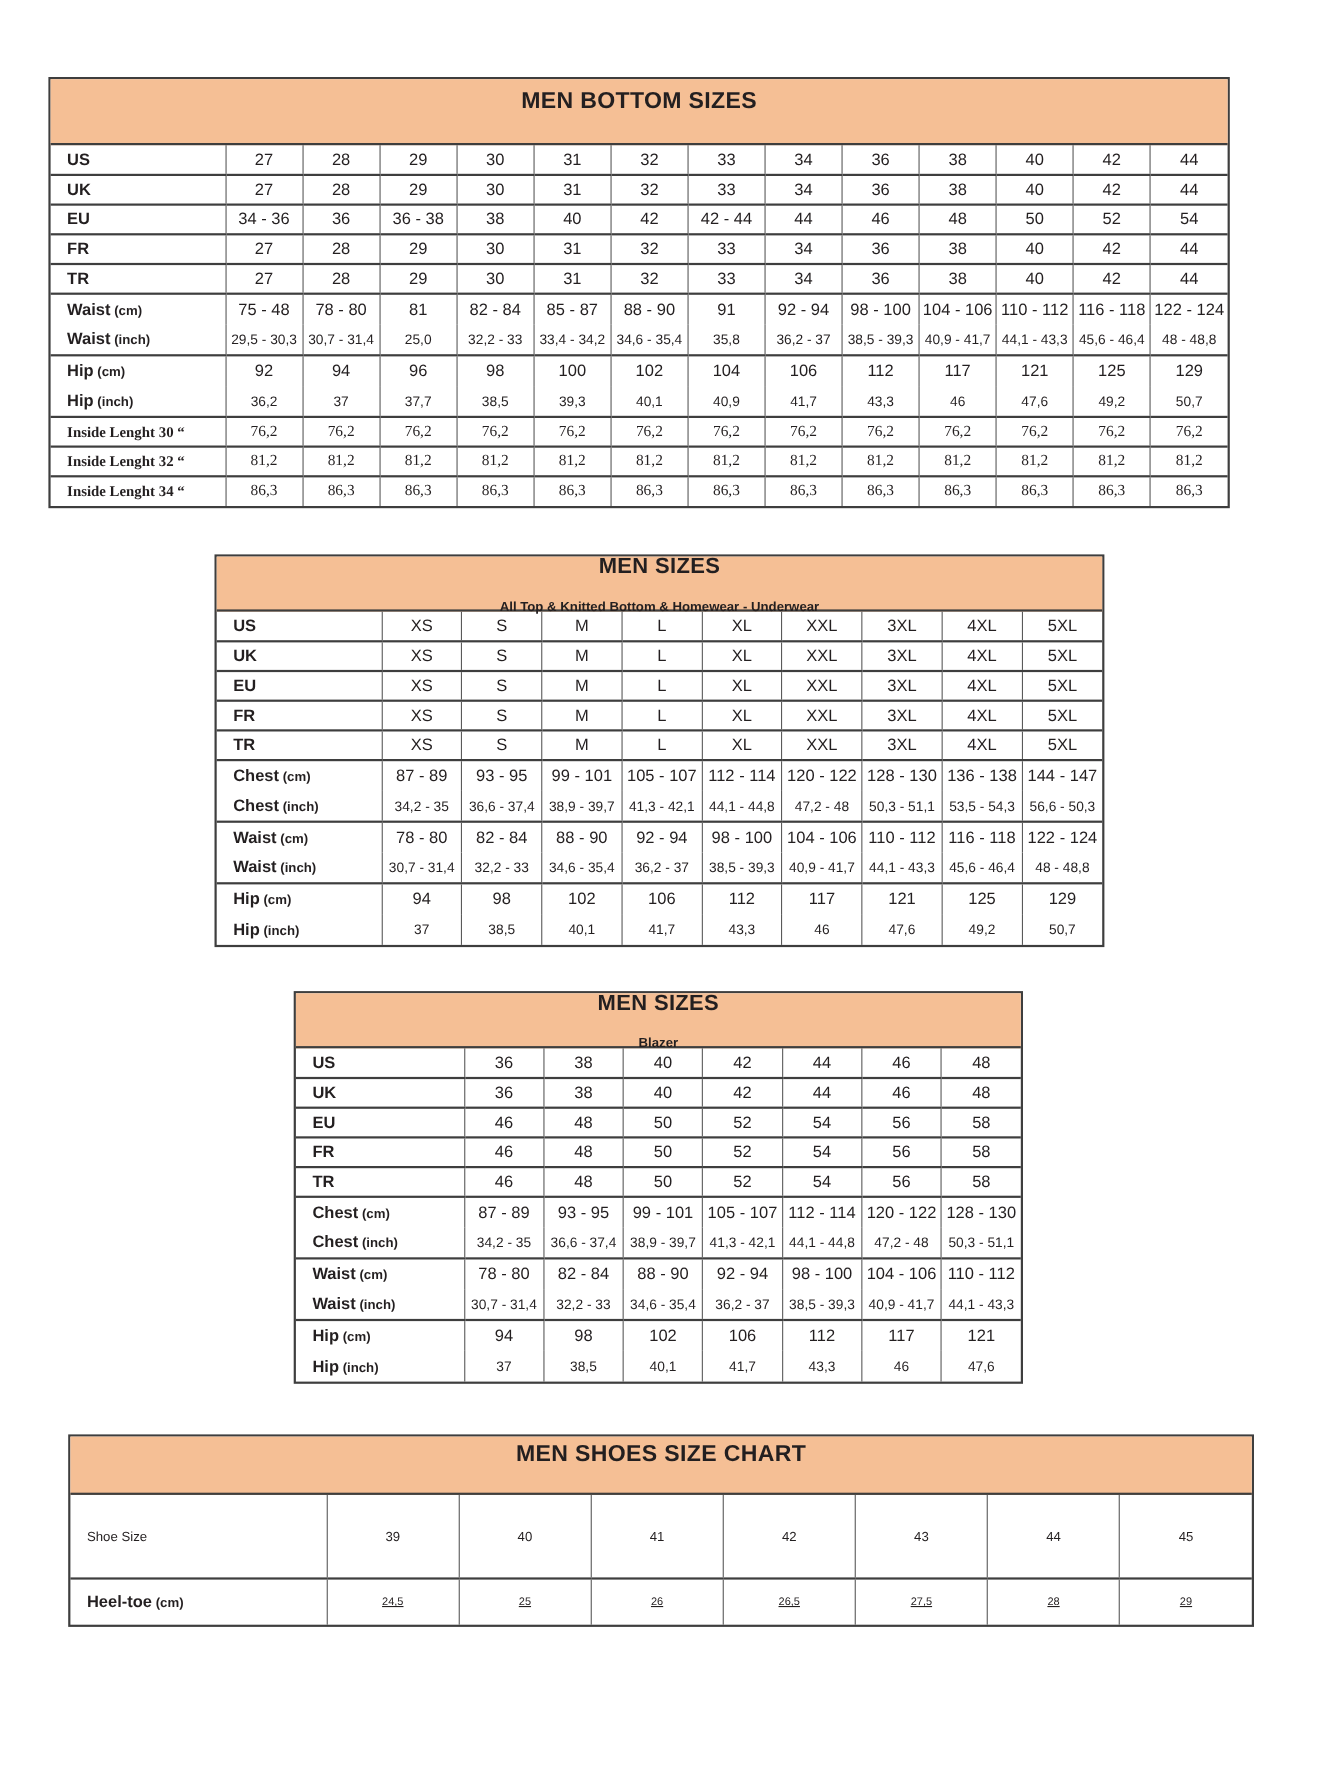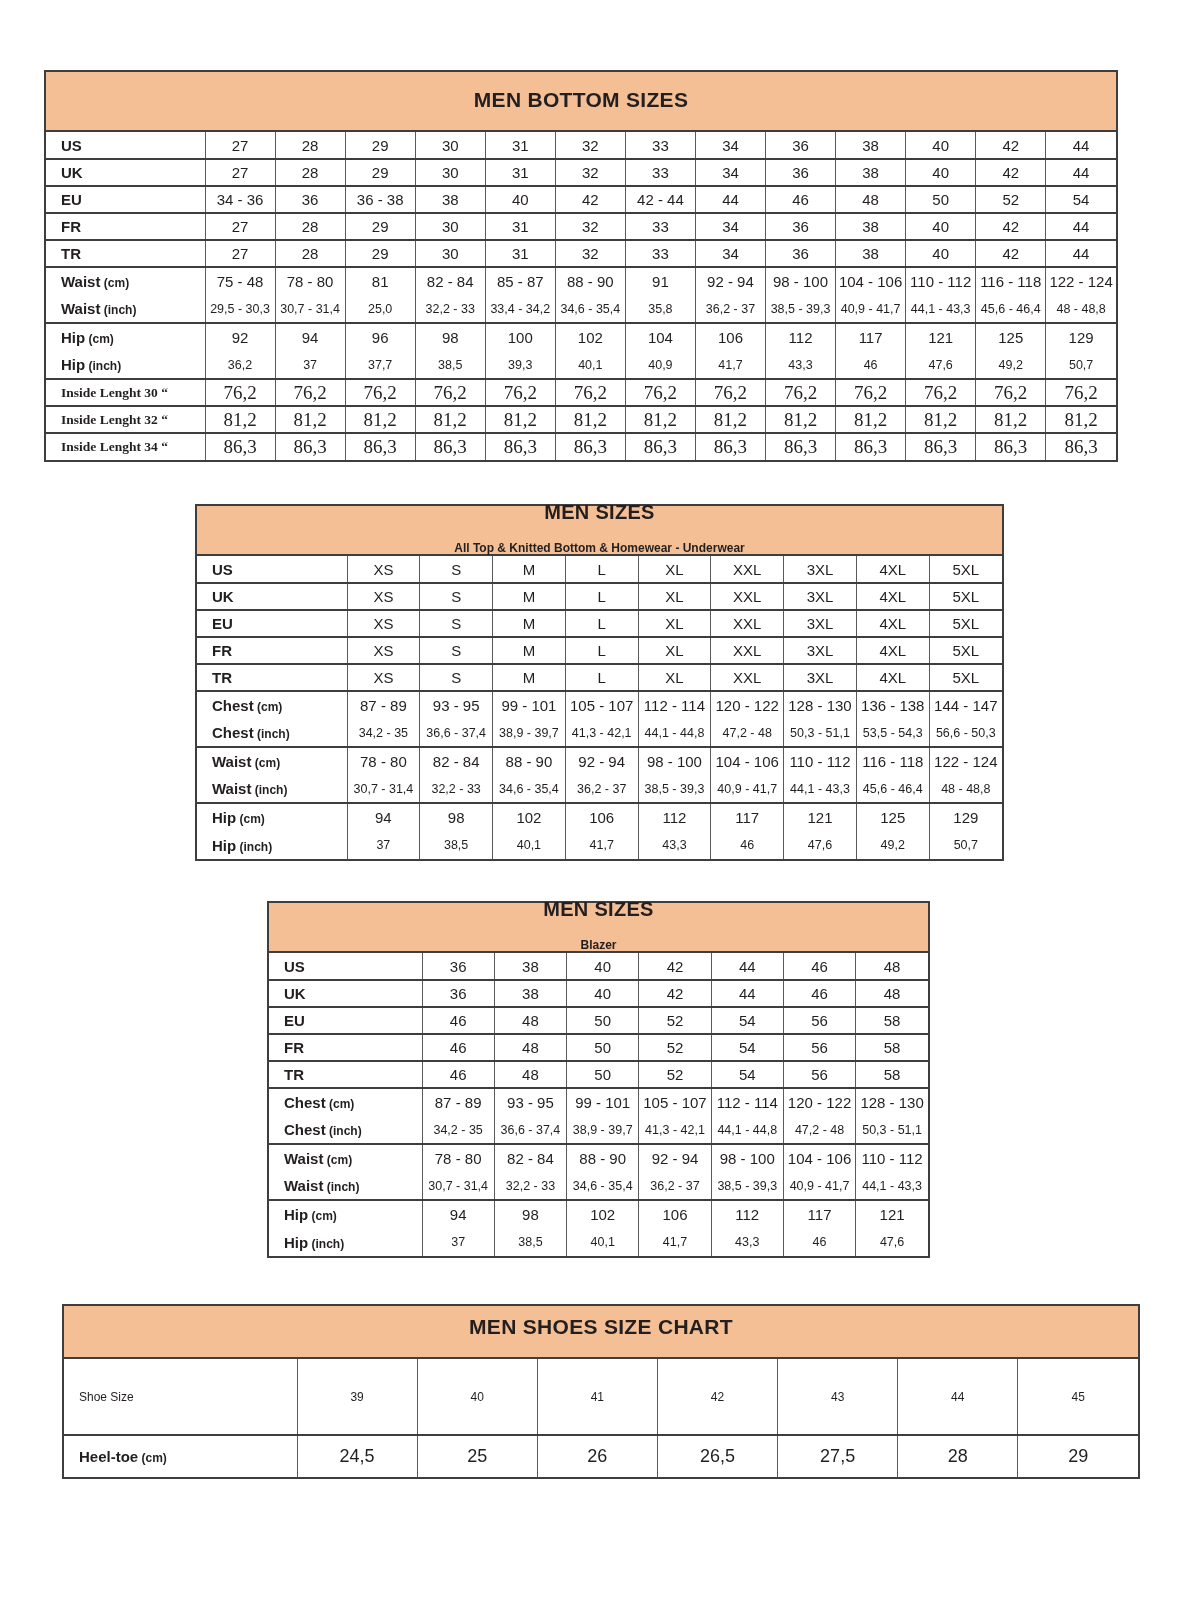--- a/index.html
+++ b/index.html
@@ -15,21 +15,21 @@
     width:1200px;height:1605px;
     background:var(--page);
     font-family:"Liberation Sans","DejaVu Sans",sans-serif;
     color:var(--text);
   }
   .tablewrap{background:#fff;}
   .tframe{border:2px solid var(--border);}
   .banner{
     background:var(--banner);
     border-bottom:2px solid var(--border);
-    display:flex;flex-direction:column;justify-content:flex-end;align-items:center;
+    display:flex;flex-direction:column;justify-content:center;align-items:center;
     text-align:center;
   }
   .ttl{font-weight:bold;font-size:21px;letter-spacing:.3px;line-height:1.1;}
   .sub{font-weight:bold;font-size:12px;margin-top:19px;line-height:1;}
   table.sizetable{width:100%;border-collapse:collapse;table-layout:fixed;padding-left:28px;}
   table.sizetable td{
     text-align:center;vertical-align:middle;
     padding:0;color:var(--text);
     overflow:hidden;white-space:nowrap;
   }
@@ -37,39 +37,39 @@
   tr.data:first-child td{border-top:none;}
   tr.joined td{border-top:none;}
   table.sizetable td + td{border-left:1px solid var(--grid);}
   .labelcell{text-align:left !important;padding-left:15px !important;font-weight:bold;font-size:15px;}
   .labelcell .unit{font-size:12px;}
   td.val{font-size:15px;}
   tr.row-size td{height:27px;}
   tr.row-cm td, tr.row-inch td{height:28px;}
   tr.row-inch td.val{font-size:12.5px;}
   tr.row-inside td{height:27px;font-family:Liberation Serif, serif;}
-  tr.row-inside td.val{font-size:19px;}
+  tr.row-inside td.val{font-size:14px;}
   tr.row-inside .labelcell{font-size:13.5px;}
 
   
   .t1{margin:70px 0 0 44px;width:1074px;}
   .t2{margin:42px 0 0 195px;width:809px;}
   .t3{margin:40px 0 0 267px;width:663px;}
   .t4{margin:46px 0 0 62px;width:1078px;}
   .t1 .banner{height:60px;}
   .t2 .banner,.t3 .banner{height:50px;}
   .t4 .banner{height:53px;}
   .t2 .ttl,.t3 .ttl{font-size:20px;}
   .t1 col.labelcol{width:159px;}
   .t2 col.labelcol{width:150px;}
   .t3 col.labelcol{width:153px;}
   .t4 col.labelcol{width:233px;}
   .t4 tr.row-shoe td{height:76px;font-size:12px;font-weight:normal;}
   .t4 tr.row-heel td{height:42px;}
-  .t4 tr.row-heel td.val{font-size:18px;}
+  .t4 tr.row-heel td.val{font-size:10px;text-decoration:underline;}
   .t4 .labelcell{font-size:16px;}
   .t4 tr.row-heel .labelcell{font-size:15px;}
 </style>
 </head>
 <body>
 
 <div class="page">
 
   <section class="tablewrap t1">
     <div class="tframe">

